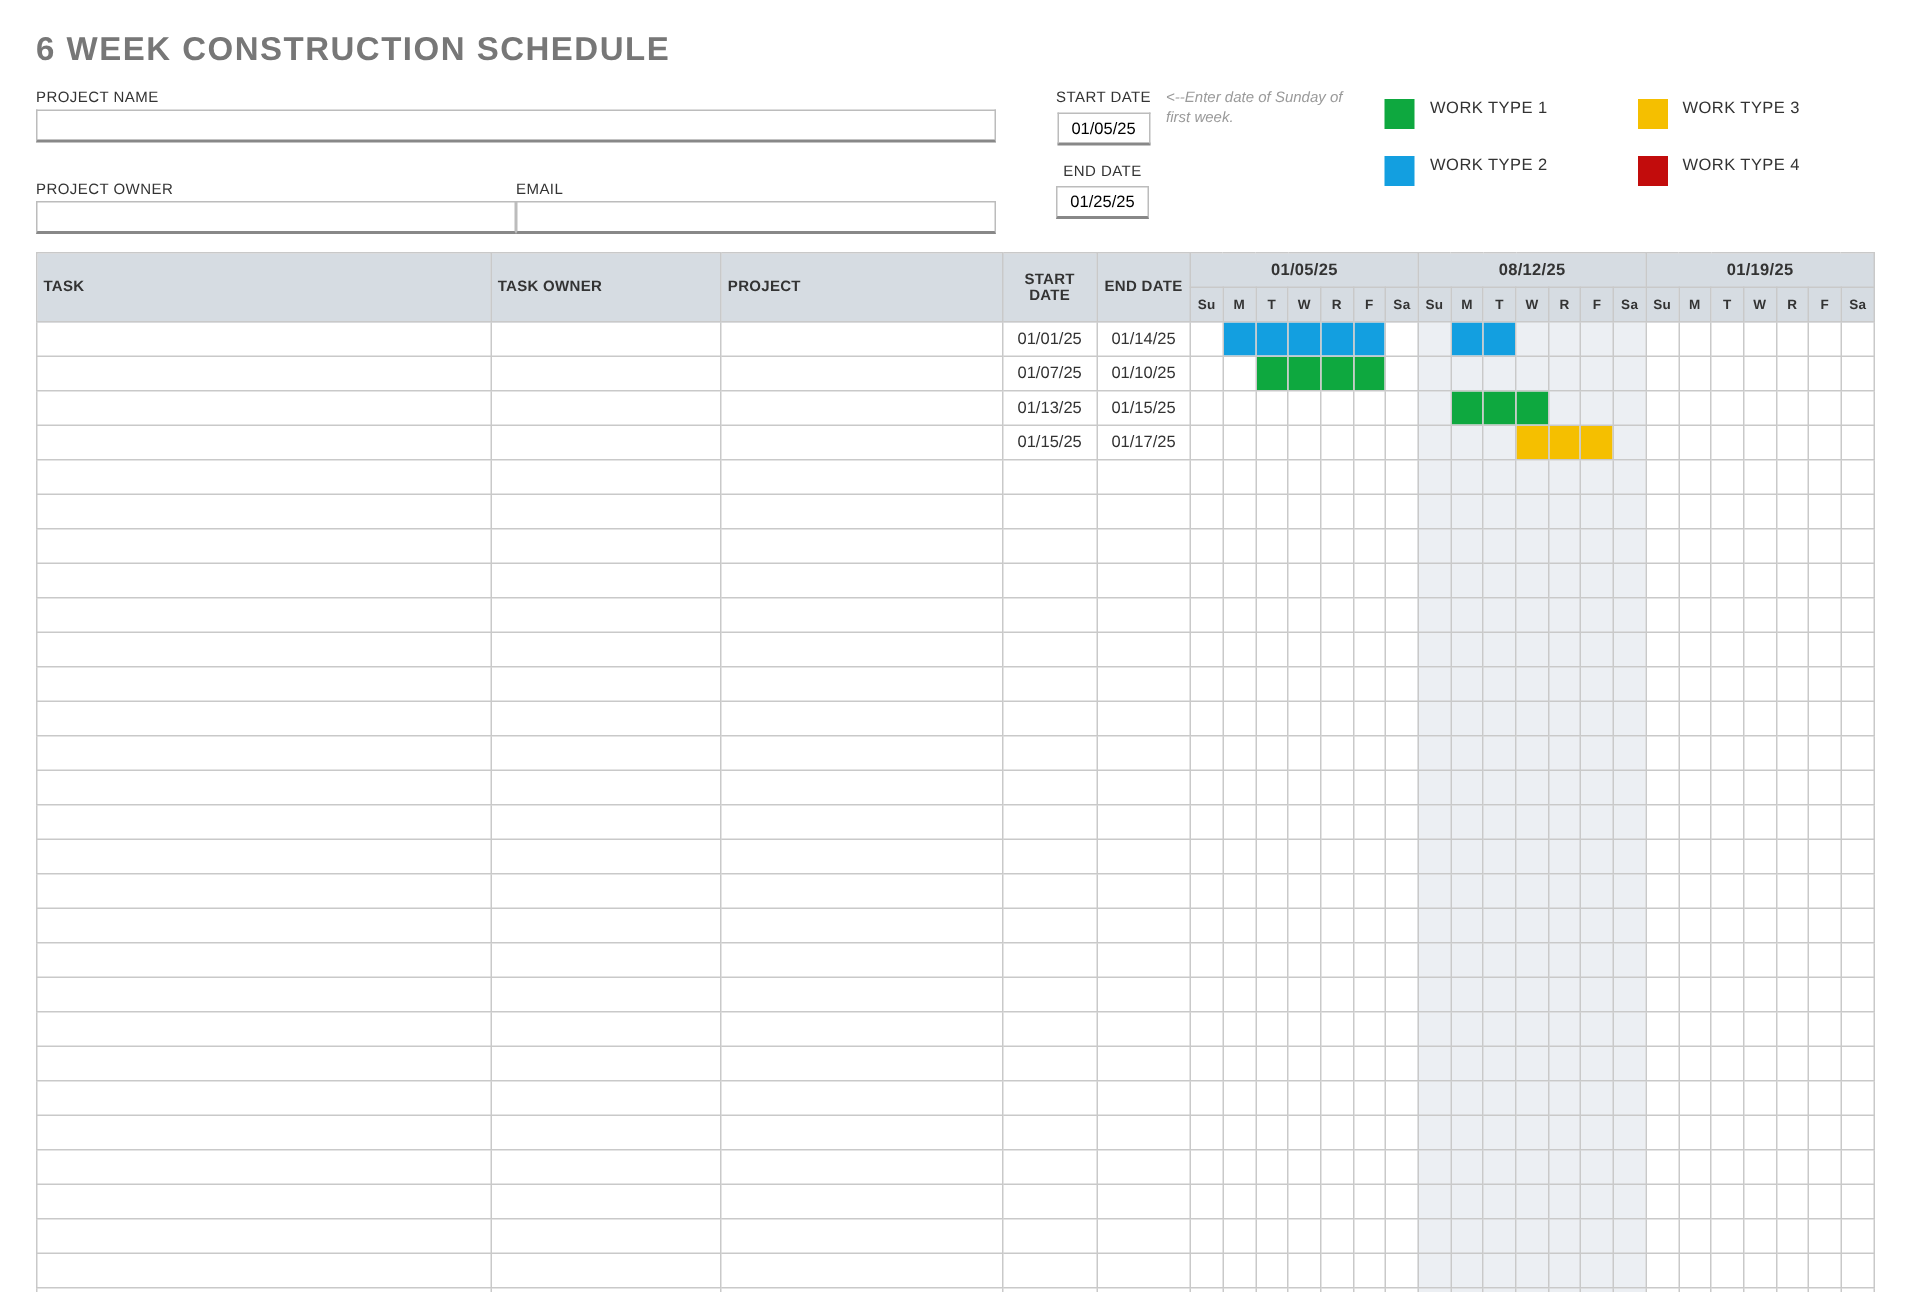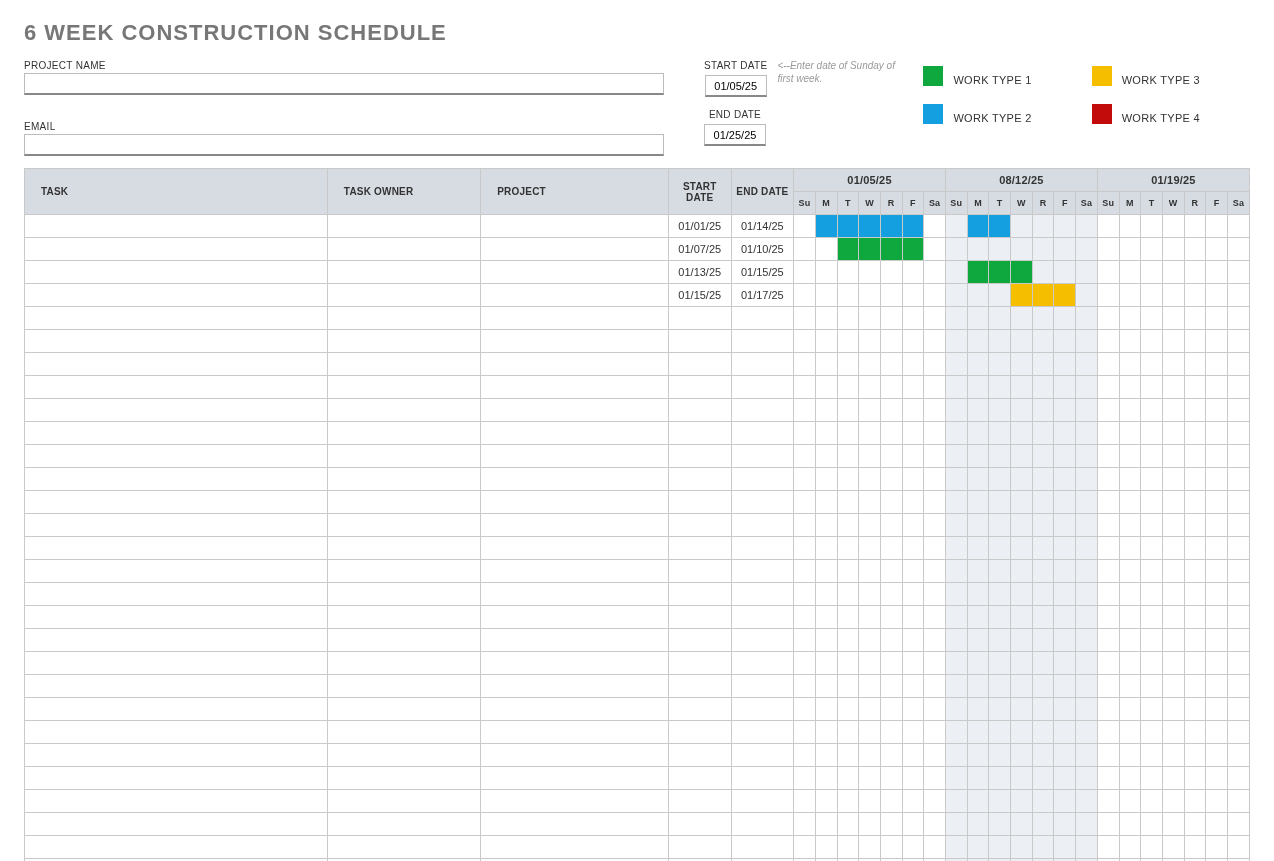--- a/index.html
+++ b/index.html
@@ -53,21 +53,21 @@
   .hint {
     font-size: 10px;
     font-style: italic;
     color: #9a9a9a;
     line-height: 1.25;
     max-width: 130px;
   }
 
   .legend { display:flex; flex-direction: column; gap: 18px; margin-top: 6px; }
   .legend-row { display:flex; gap: 60px; }
-  .legend-item { display:flex; align-items:flex-end; gap: 10px; }
+  .legend-item { display:flex; align-items:flex-start; gap: 10px; }
   .swatch { width: 20px; height: 20px; }
   .legend-item span { font-size: 11px; letter-spacing: .3px; }
 
   
   table.sched {
     border-collapse: collapse;
     width: 100%;
     table-layout: fixed;
     font-size: 10.5px;
   }
@@ -77,21 +77,21 @@
     height: 23px;
     text-align: center;
     vertical-align: middle;
   }
   table.sched thead th {
     background: #d6dce2;
     font-weight: 700;
     font-size: 10px;
     letter-spacing: .2px;
     text-align: left;
-    padding-left: 16px;
+    padding-left: 4px;
   }
   table.sched thead th.center { text-align: center; padding-left:0; }
   table.sched thead th.weekhead {
     font-size: 11px;
     font-weight: 700;
     text-align: center;
     padding-left: 0;
   }
   table.sched thead th.day {
     font-size: 9px;
@@ -121,20 +121,24 @@
 
 <h1 class="title">6 WEEK CONSTRUCTION SCHEDULE</h1>
 
 <div class="form-area">
   <div class="form-left">
     <div class="row1">
       <div class="field-label">PROJECT NAME</div>
       <input class="inputbox" value="" style="">
     </div>
     <div class="row2">
+      <div class="col">
+        <div class="field-label">PROJECT OWNER</div>
+        <input class="inputbox" value="" style="">
+      </div>
       <div class="col">
         <div class="field-label">EMAIL</div>
         <input class="inputbox" value="" style="">
       </div>
     </div>
   </div>
 
   <div class="form-right">
     <div>
       <div class="date-row">

